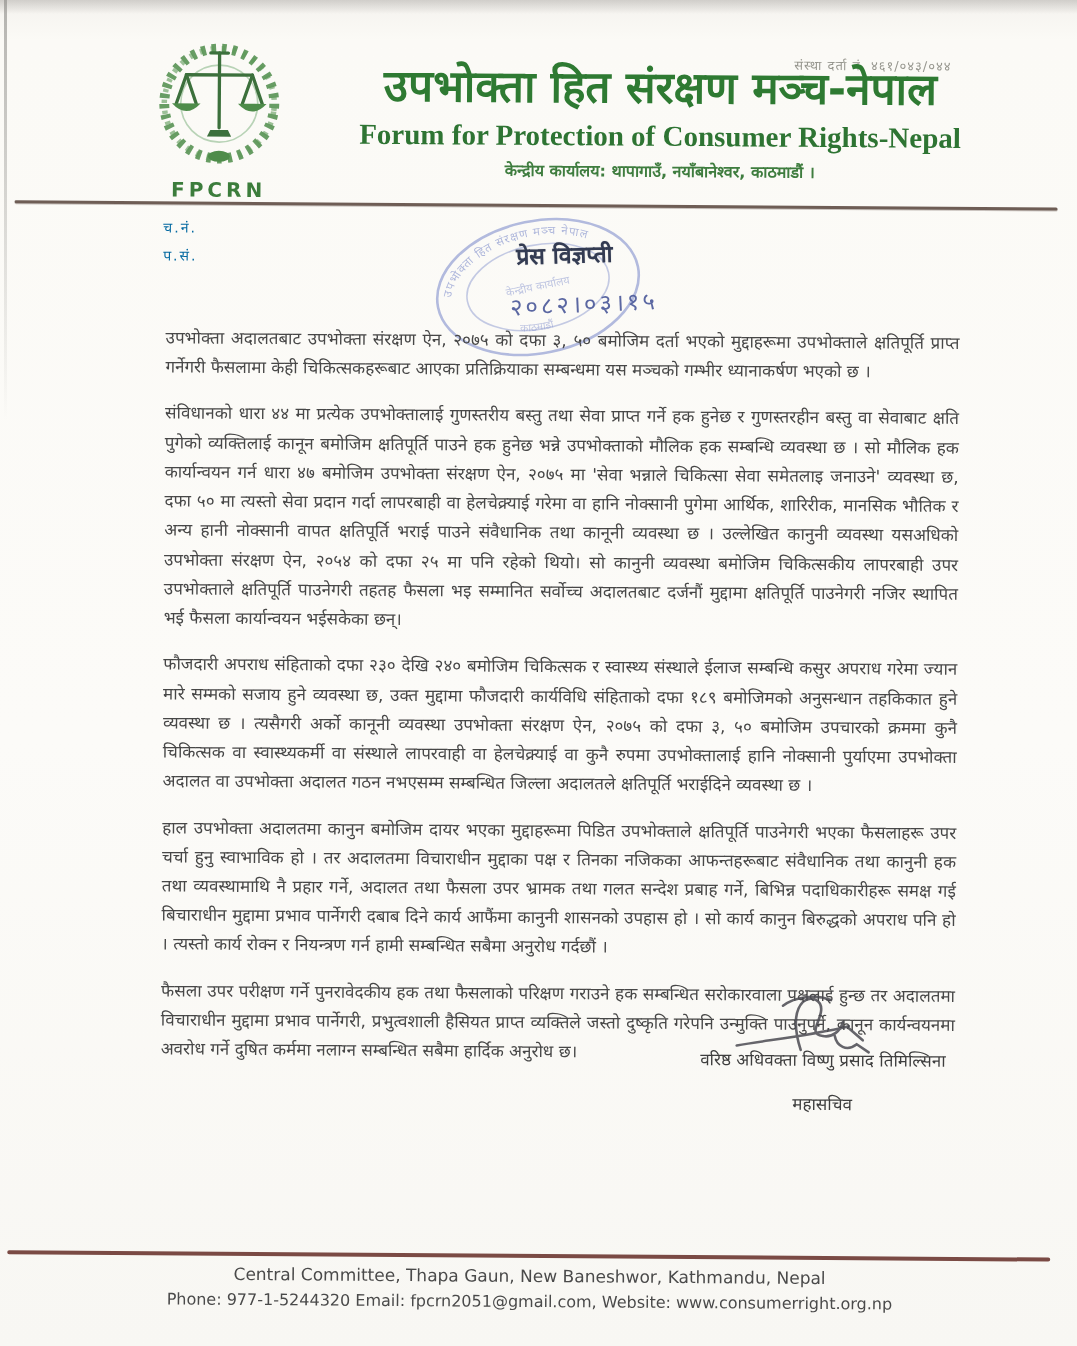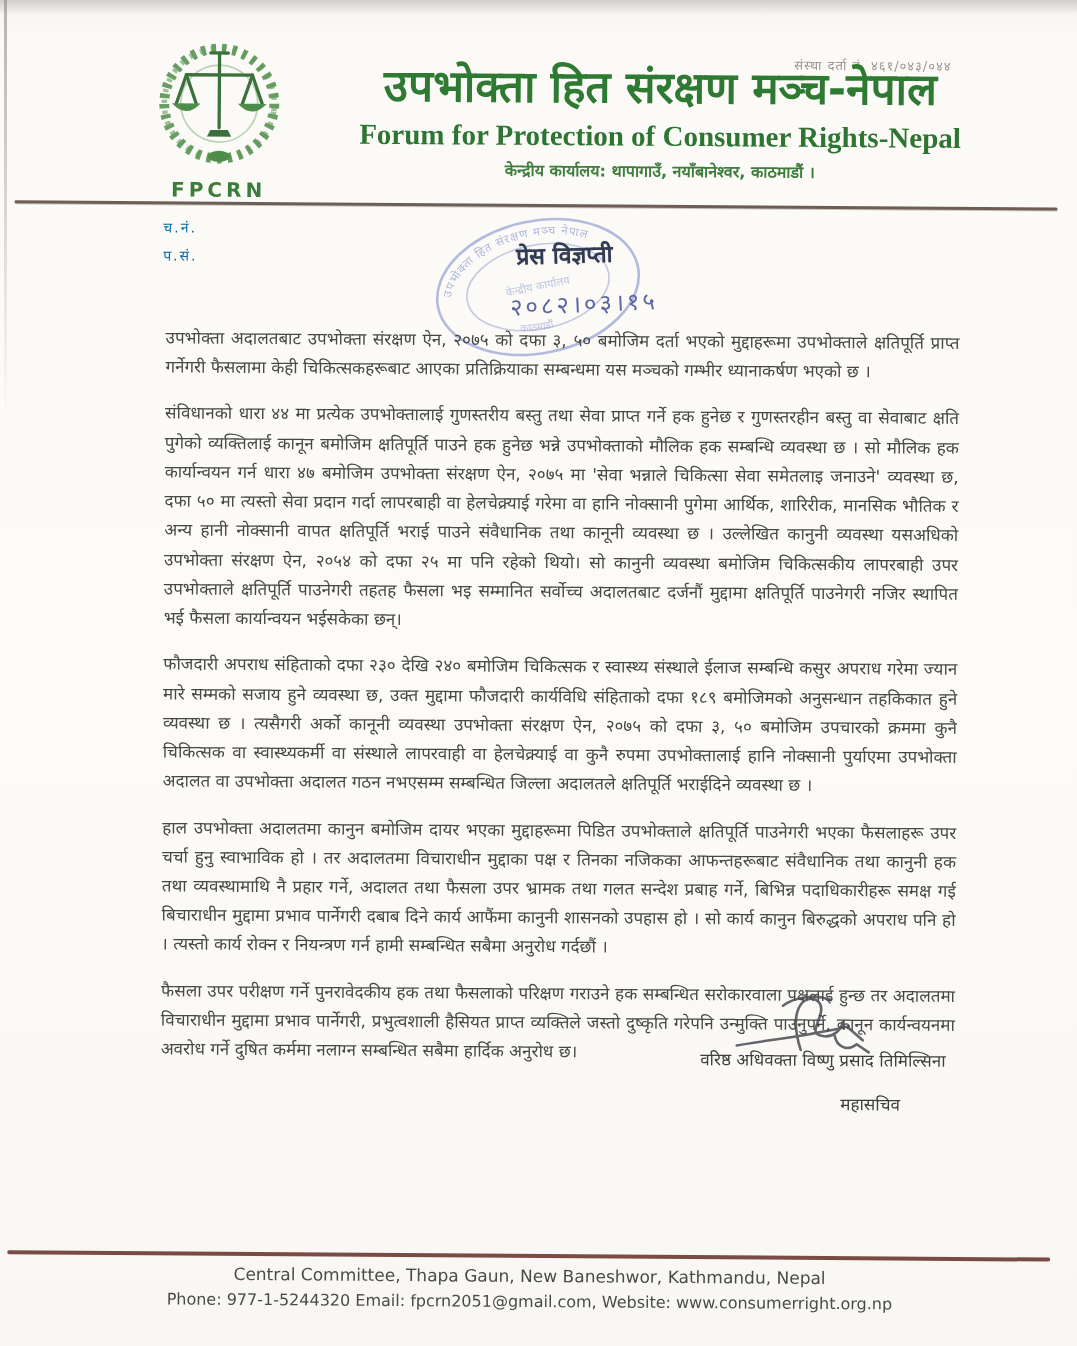--- a/index.html
+++ b/index.html
@@ -48,21 +48,21 @@
     letter-spacing:3px;transform:rotate(-3deg);opacity:.9;}
 
   
   .bodytext{position:absolute;left:168px;top:326px;width:794px;
     font-size:17px;line-height:1.72;color:#474747;text-align:justify;}
   .bodytext p{margin:0 0 17px 0;}
 
   
   .sig-scribble{position:absolute;left:738px;top:990px;}
   .sig-name{position:absolute;right:124px;top:1046px;font-size:17px;color:#3e3e3e;white-space:nowrap;}
-  .sig-title{position:absolute;left:848px;top:1090px;font-size:17px;color:#3e3e3e;}
+  .sig-title{position:absolute;left:800px;top:1090px;font-size:17px;color:#3e3e3e;}
 
   
   .footer-rule{top:1254px;height:4px;background:#7a4a44;}
   .footer-line1{position:absolute;left:0;right:0;top:1266px;text-align:center;
     font-size:17px;color:#4a4a4a;}
   .footer-line2{position:absolute;left:0;right:0;top:1292px;text-align:center;
     font-size:16px;color:#4a4a4a;}
 </style>
 </head>
 <body>

